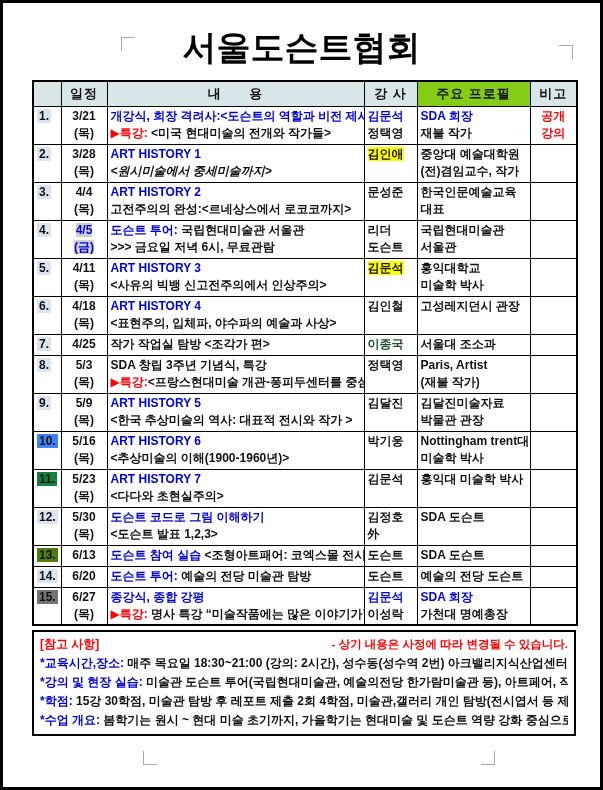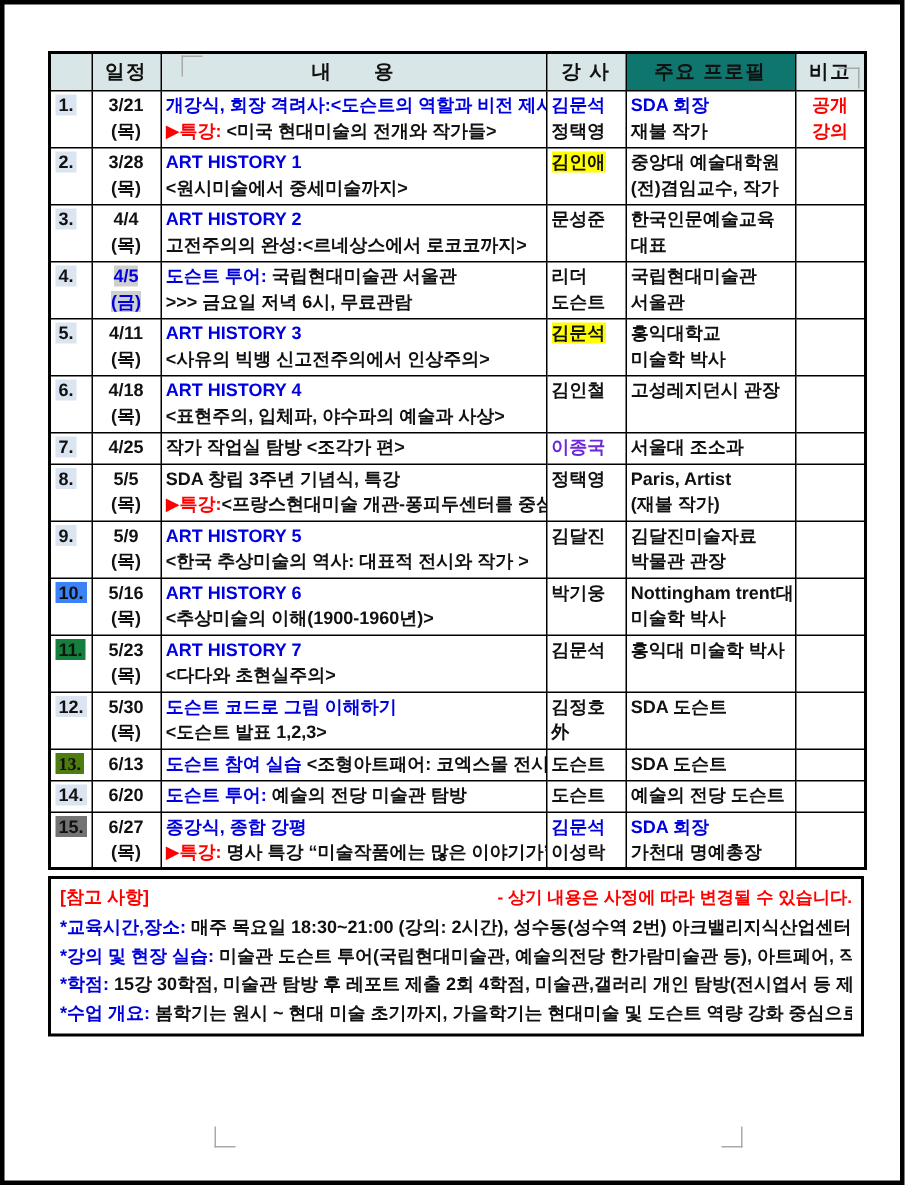--- a/index.html
+++ b/index.html
@@ -69,38 +69,39 @@
 <body>
 
 <div class="page">
 
   <div class="mark tl"></div>
   <div class="mark tr"></div>
   <div class="mark bl"></div>
   <div class="mark br"></div>
 
   <div class="title-row">
+    <span class="org-title">서울도슨트협회</span>
   </div>
 
   <table class="schedule">
     <colgroup>
       <col style="width:28px">
         <col style="width:46px">
         <col style="width:257px">
       <col style="width:53px">
         <col style="width:113px">
         <col style="width:47px">
     </colgroup>
     <thead>
       <tr id="headRow">
         <th style="background: rgb(217, 230, 231);"></th>
         <th style="background: rgb(217, 230, 231);">일정</th>
         <th style="background: rgb(217, 230, 231);">내&nbsp;&nbsp;&nbsp;&nbsp;&nbsp;&nbsp;용</th>
         <th style="background: rgb(217, 230, 231);">강 사</th>
-        <th style="background: #0f766e;">주요 프로필</th>
+        <th style="background: #84cc16;">주요 프로필</th>
         <th style="background: rgb(217, 230, 231);">비고</th>
       </tr>
     </thead>
     <tbody id="tableBody">
         <tr class="tall">
           <td class="c-num"><span class="badge" style="background: rgb(219, 229, 241);">1.</span></td>
           <td class="c-date">
             <div class="line"><span>3/21</span></div>
             <div class="line"><span>(목)</span></div>
           </td>
@@ -122,21 +123,21 @@
           </td>
         </tr>
         <tr class="tall">
           <td class="c-num"><span class="badge" style="background: rgb(219, 229, 241);">2.</span></td>
           <td class="c-date">
             <div class="line"><span>3/28</span></div>
             <div class="line"><span>(목)</span></div>
           </td>
           <td class="c-content">
             <div class="line"><span style="color: rgb(0, 0, 221);">ART HISTORY 1</span></div>
-            <div class="line"><span style="color: rgb(17, 17, 17);">&lt;원시미술에서 중세미술까지&gt;</span></div>
+            <div class="line"><span style="color: rgb(17, 17, 17); font-style: italic;">&lt;원시미술에서 중세미술까지&gt;</span></div>
           </td>
           <td class="c-inst">
             <div class="line"><span style="color: rgb(17, 17, 17); background: rgb(255, 255, 0);">김인애</span></div>
           </td>
           <td class="c-prof">
             <div class="line"><span style="color: rgb(17, 17, 17);">중앙대 예술대학원</span></div>
             <div class="line"><span style="color: rgb(17, 17, 17);">(전)겸임교수, 작가</span></div>
           </td>
           <td class="c-note"></td>
         </tr>
@@ -218,31 +219,31 @@
         </tr>
         <tr class="short">
           <td class="c-num"><span class="badge" style="background: rgb(219, 229, 241);">7.</span></td>
           <td class="c-date">
             <div class="line"><span>4/25</span></div>
           </td>
           <td class="c-content">
             <div class="line"><span style="color: rgb(17, 17, 17);">작가 작업실 탐방 &lt;조각가 편&gt;</span></div>
           </td>
           <td class="c-inst">
-            <div class="line"><span style="color: #6d28d9;">이종국</span></div>
+            <div class="line"><span style="color: #14532d;">이종국</span></div>
           </td>
           <td class="c-prof">
             <div class="line"><span style="color: rgb(17, 17, 17);">서울대 조소과</span></div>
           </td>
           <td class="c-note"></td>
         </tr>
         <tr class="tall">
           <td class="c-num"><span class="badge" style="background: rgb(219, 229, 241);">8.</span></td>
           <td class="c-date">
-            <div class="line"><span>5/5</span></div>
+            <div class="line"><span>5/3</span></div>
             <div class="line"><span>(목)</span></div>
           </td>
           <td class="c-content">
             <div class="line"><span style="color: rgb(17, 17, 17);">SDA 창립 3주년 기념식, 특강</span></div>
             <div class="line"><span style="color: rgb(255, 0, 0);">▶특강:</span><span style="color: rgb(17, 17, 17);">&lt;프랑스현대미술 개관-퐁피두센터를 중심으로&gt;</span></div>
           </td>
           <td class="c-inst">
             <div class="line"><span style="color: rgb(17, 17, 17);">정택영</span></div>
           </td>
           <td class="c-prof">
@@ -320,21 +321,21 @@
           <td class="c-inst">
             <div class="line"><span style="color: rgb(17, 17, 17);">김정호</span></div>
             <div class="line"><span style="color: rgb(17, 17, 17);">外</span></div>
           </td>
           <td class="c-prof">
             <div class="line"><span style="color: rgb(17, 17, 17);">SDA 도슨트</span></div>
           </td>
           <td class="c-note"></td>
         </tr>
         <tr class="short">
-          <td class="c-num"><span class="badge" style="background: #4d7c0f; font-family: Liberation Serif, serif;">13.</span></td>
+          <td class="c-num"><span class="badge" style="background: #4d7c0f;">13.</span></td>
           <td class="c-date">
             <div class="line"><span>6/13</span></div>
           </td>
           <td class="c-content">
             <div class="line"><span style="color: rgb(0, 0, 221);">도슨트 참여 실습</span><span style="color: rgb(17, 17, 17);"> &lt;조형아트패어: 코엑스몰 전시홀&gt;</span></div>
           </td>
           <td class="c-inst">
             <div class="line"><span style="color: rgb(17, 17, 17);">도슨트</span></div>
           </td>
           <td class="c-prof">

